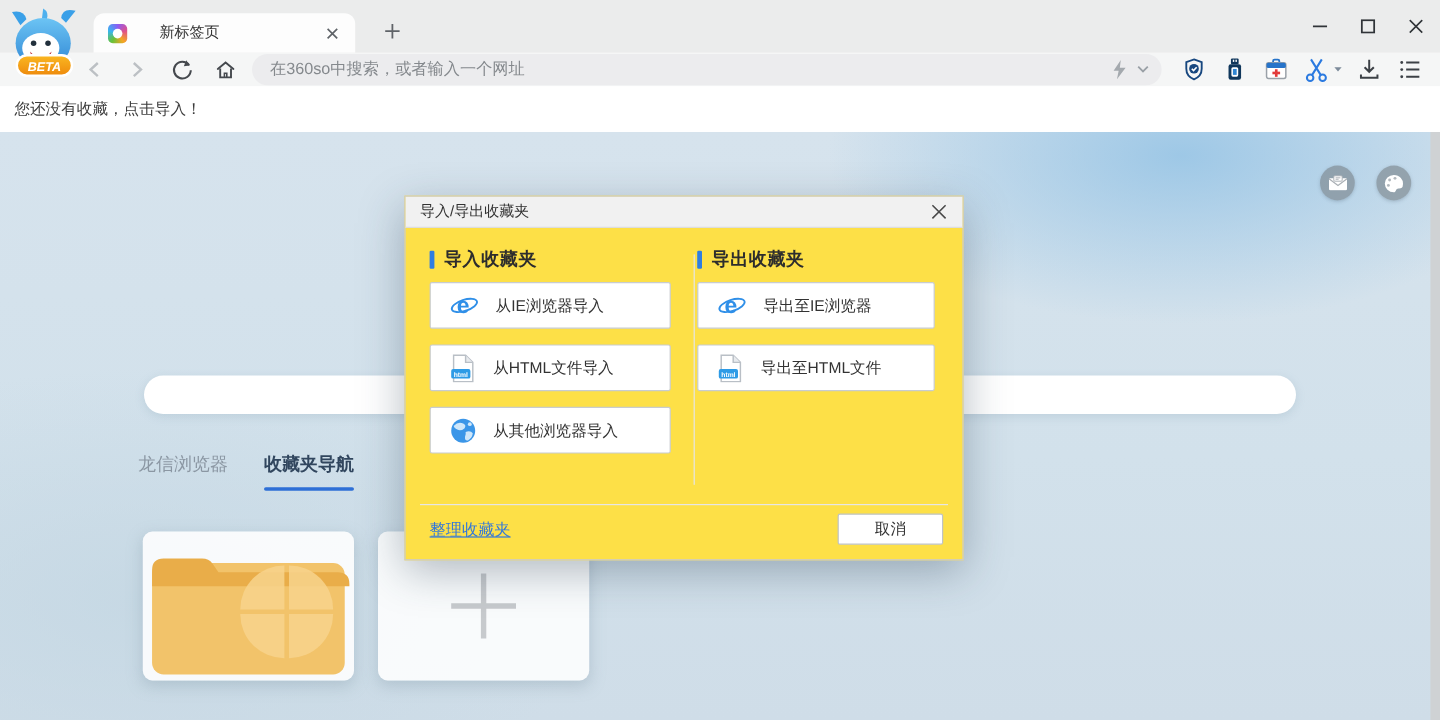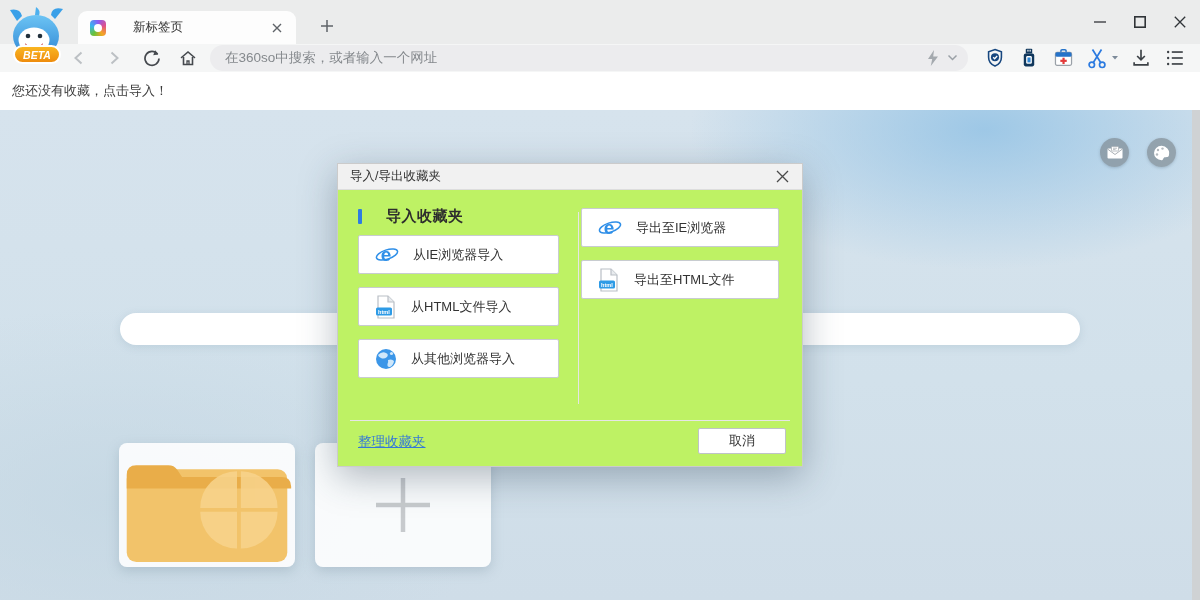--- a/index.html
+++ b/index.html
@@ -59,33 +59,33 @@
   .page-tab.active { color:#31465e; font-weight:bold; }
   .page-tab.active .underline { position:absolute; left:0; bottom:0; width:100%; height:3px;
                                 background:#2e6fd6; border-radius:2px; }
 
   .card { position:absolute; top:333px; width:176px; height:124px; border-radius:8px;
           background:rgba(251,252,253,.95); box-shadow:0 4px 12px rgba(125,148,164,.35); }
   .folder-card { left:119px; padding:3px; }
   .plus-card { left:315px; display:flex; align-items:center; justify-content:center; }
 
   
-  .dialog { position:absolute; left:337px; top:163px; width:466px; height:304px; background:#bef264;
+  .dialog { position:absolute; left:337px; top:163px; width:466px; height:304px; background:#fde047;
             border:1px solid #cbcbcb; box-shadow:0 10px 34px rgba(40,60,80,.35); z-index:20; }
   .dialog-titlebar { position:absolute; left:0; top:0; width:100%; height:26px; background:#f1f1f1;
                      border-bottom:1px solid #ddd; display:flex; align-items:center; padding:0 10px 0 12px; }
   .dialog-title { font-size:12.5px; color:#333; flex:1 1 auto; }
   .dialog-close { width:20px; height:20px; display:flex; align-items:center; justify-content:center; }
 
   .dlg-col { position:absolute; top:44px; }
   .dlg-col-left { left:20px; width:201px; }
   .dlg-col-right { left:243px; width:198px; }
   .dlg-vdivider { position:absolute; left:240px; top:48px; height:192px; width:1px; background:#e5e5e5; }
 
-  .section-heading { display:flex; align-items:center; gap:24px; height:16px; margin-bottom:11px; }
+  .section-heading { display:flex; align-items:center; gap:8px; height:16px; margin-bottom:11px; }
   .heading-bar { width:4px; height:15px; border-radius:1px; background:#2f7de1; }
   .heading-text { font-size:15px; font-weight:bold; color:#2d2d2d; letter-spacing:.5px; }
 
   .dlg-btn { width:100%; height:39px; margin-bottom:13px; background:#fff; border:1px solid #c8ccd0;
              border-radius:2px; display:flex; align-items:center; padding-left:16px; gap:14px;
              font-size:13px; color:#333; cursor:pointer; }
   .dlg-btn .btn-icon { flex:0 0 22px; height:22px; display:flex; align-items:center; justify-content:center; }
 
   .dlg-footer-divider { position:absolute; left:12px; right:12px; top:256px; height:1px; background:#e6e6e6; }
   .organize-link { position:absolute; left:20px; top:269px; font-size:13.5px; color:#3478d8;
@@ -273,20 +273,29 @@
       <svg width="17" height="16" viewBox="0 0 17 16">
         <path d="M8.5,0.8 A7.5,7.2 0 1 0 8.5,15.2 C10.5,15.2 10,12.6 11.6,12.2 C13.4,11.8 16,12.6 16,9.4 A7.5,7.2 0 0 0 8.5,0.8 Z" fill="#ffffff"></path>
         <circle cx="5" cy="5" r="1.2" fill="#b3b9be"></circle>
         <circle cx="9.5" cy="3.6" r="1.2" fill="#b3b9be"></circle>
         <circle cx="4" cy="9.5" r="1.2" fill="#b3b9be"></circle>
       </svg>
     </div>
 
     <div class="search-pill"></div>
 
+    <div class="page-tabs">
+      <div class="page-tab inactive">
+        <span>龙信浏览器</span>
+      </div>
+      <div class="page-tab active">
+        <span>收藏夹导航</span>
+        <span class="underline"></span>
+      </div>
+    </div>
 
     <div class="card folder-card">
       <svg width="170" height="118" viewBox="0 0 174 122">
         <rect x="4" y="24" width="166" height="96" rx="10" fill="#f2c36a"></rect>
         <path d="M4,44 V30 q0-10 10-10 h33 q6,0 9,4.4 l5.2,7.6 h102.8 q10,0 10,10 v2 z" fill="#e9ad49"></path>
         <g fill="#f8d48d" opacity="0.85">
           <path d="M118,64 L118,26 A38,38 0 0 0 80,64 Z"></path>
           <path d="M122,64 L160,64 A38,38 0 0 0 122,26 Z"></path>
           <path d="M118,68 L80,68 A38,38 0 0 0 118,106 Z"></path>
           <path d="M122,68 L122,106 A38,38 0 0 0 160,68 Z"></path>
@@ -345,20 +354,24 @@
             <path d="M3,7 Q7,3 11,5 Q14,6.5 12,9 Q9,11.5 6,10 Q3.5,9 3,7 Z" fill="#cfe7fa"></path>
             <path d="M13,12 Q17,10.5 19,13 Q18.5,17 15,19 Q12,19.5 12.5,16 Q13.5,14 13,12 Z" fill="#cfe7fa"></path>
             <circle cx="16.5" cy="5.5" r="1.6" fill="#cfe7fa"></circle>
           </svg>
         </span>
         <span>从其他浏览器导入</span>
       </div>
     </div>
 
     <div class="dlg-col dlg-col-right">
+      <div class="section-heading">
+        <span class="heading-bar"></span>
+        <span class="heading-text">导出收藏夹</span>
+      </div>
       <div class="dlg-btn">
         <span class="btn-icon">
           <svg width="24" height="24" viewBox="0 0 24 24">
             <text x="11" y="18" text-anchor="middle" font-size="19" font-weight="bold" fill="#2f8fe8">e</text>
             <ellipse cx="12" cy="11.5" rx="11" ry="4.6" transform="rotate(-18 12 11.5)" stroke="#2f8fe8" stroke-width="1.5" fill="none"></ellipse>
           </svg>
         </span>
         <span>导出至IE浏览器</span>
       </div>
       <div class="dlg-btn">

